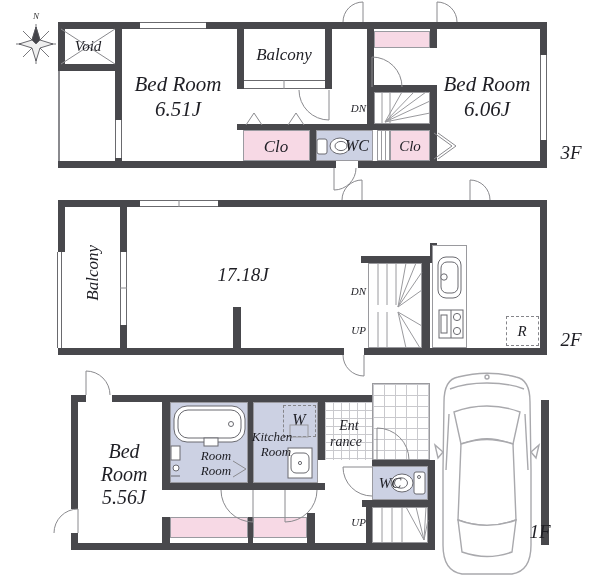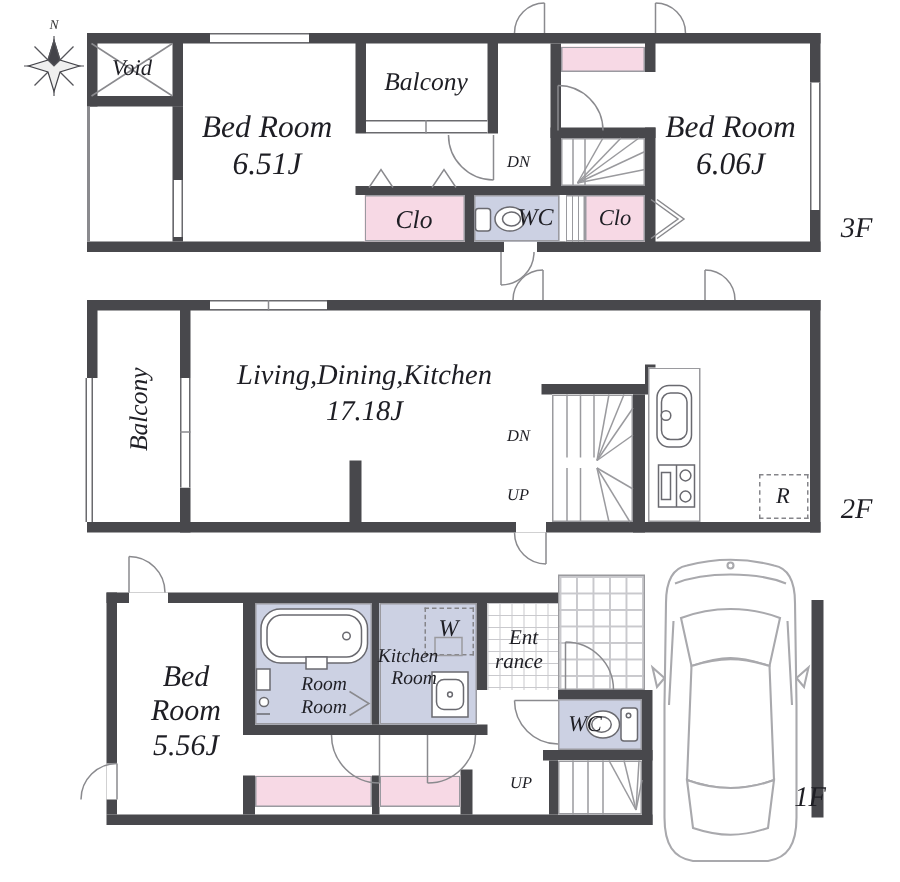--- a/index.html
+++ b/index.html
@@ -12,21 +12,21 @@
   .lav{background:#ccd1e3;box-shadow:inset 0 0 0 1px #9a9aa0;}
   .win-h{position:absolute;background:#fff;border-top:1px solid #6a6a6e;border-bottom:1px solid #6a6a6e;box-sizing:border-box;}
   .win-v{position:absolute;background:#fff;border-left:1px solid #6a6a6e;border-right:1px solid #6a6a6e;box-sizing:border-box;}
   .gap{position:absolute;background:#fff;}
   .hatch{position:absolute;background:repeating-linear-gradient(90deg,#9a9a9e 0,#9a9a9e 1px,#fff 1px,#fff 4px);box-shadow:inset 0 0 0 1px #9a9a9e;}
   .tile-sm{position:absolute;background-color:#fff;background-image:linear-gradient(#c9c9cd 1px,transparent 1px),linear-gradient(90deg,#c9c9cd 1px,transparent 1px);background-size:8px 8px;}
   .tile-lg{position:absolute;background-color:#fff;background-image:linear-gradient(#c9c9cd 1px,transparent 1px),linear-gradient(90deg,#c9c9cd 1px,transparent 1px);background-size:11px 11px;border:1px solid #9a9a9e;box-sizing:border-box;}
   .dashedbox{position:absolute;border:1px dashed #85858a;box-sizing:border-box;background:#fff;}
   .outline{position:absolute;box-shadow:inset 0 0 0 1px #9a9a9e;background:#fff;}
   .lbl{position:absolute;font-style:italic;line-height:1;white-space:nowrap;transform:translateX(-50%);}
-  .lbl.r{transform:none;text-align:left;font-style:italic;}
+  .lbl.r{transform:none;text-align:right;font-style:italic;}
   .vert{position:absolute;font-style:italic;line-height:1;white-space:nowrap;writing-mode:vertical-rl;transform:rotate(180deg);}
   .s21{font-size:21px;} .s20{font-size:20px;} .s19{font-size:19px;} .s17{font-size:17px;font-style:italic;}
   .s16{font-size:16px;} .s15{font-size:15px;} .s14{font-size:14px;text-align:right;} .s13{font-size:13px;} .s11{font-size:11px;}
   svg.overlay{position:absolute;left:0;top:0;pointer-events:none;}
 </style>
 </head>
 <body>
 
 <div id="canvas">
 
@@ -319,21 +319,20 @@
   <div class="lbl s17" style="left:284px;top:46px">Balcony</div>
   <div class="lbl s17" style="left:276px;top:138px">Clo</div>
   <div class="lbl s16" style="left:357px;top:138px">WC</div>
   <div class="lbl s15" style="left:410px;top:139px">Clo</div>
   <div class="lbl r s11" style="left:338px;top:103px;width:28px">DN</div>
   <div class="lbl s21" style="left:487px;top:74px">Bed Room</div>
   <div class="lbl s21" style="left:487px;top:99px">6.06J</div>
   <div class="lbl s19" style="left:571px;top:143px">3F</div>
 
   <div class="vert s17" style="left:84px;top:245px">Balcony</div>
-  <div class="lbl s19" style="left:243px;top:241px">Living,Dining,Kitchen</div>
   <div class="lbl s19" style="left:243px;top:265px">17.18J</div>
   <div class="lbl r s11" style="left:338px;top:286px;width:28px">DN</div>
   <div class="lbl r s11" style="left:338px;top:325px;width:28px">UP</div>
   <div class="lbl s15" style="left:522px;top:324px">R</div>
   <div class="lbl s19" style="left:571px;top:330px">2F</div>
 
   <div class="lbl s20" style="left:124px;top:441px">Bed</div>
   <div class="lbl s20" style="left:124px;top:464px">Room</div>
   <div class="lbl s20" style="left:124px;top:487px">5.56J</div>
   <div class="lbl s13" style="left:216px;top:449px">Room</div>

